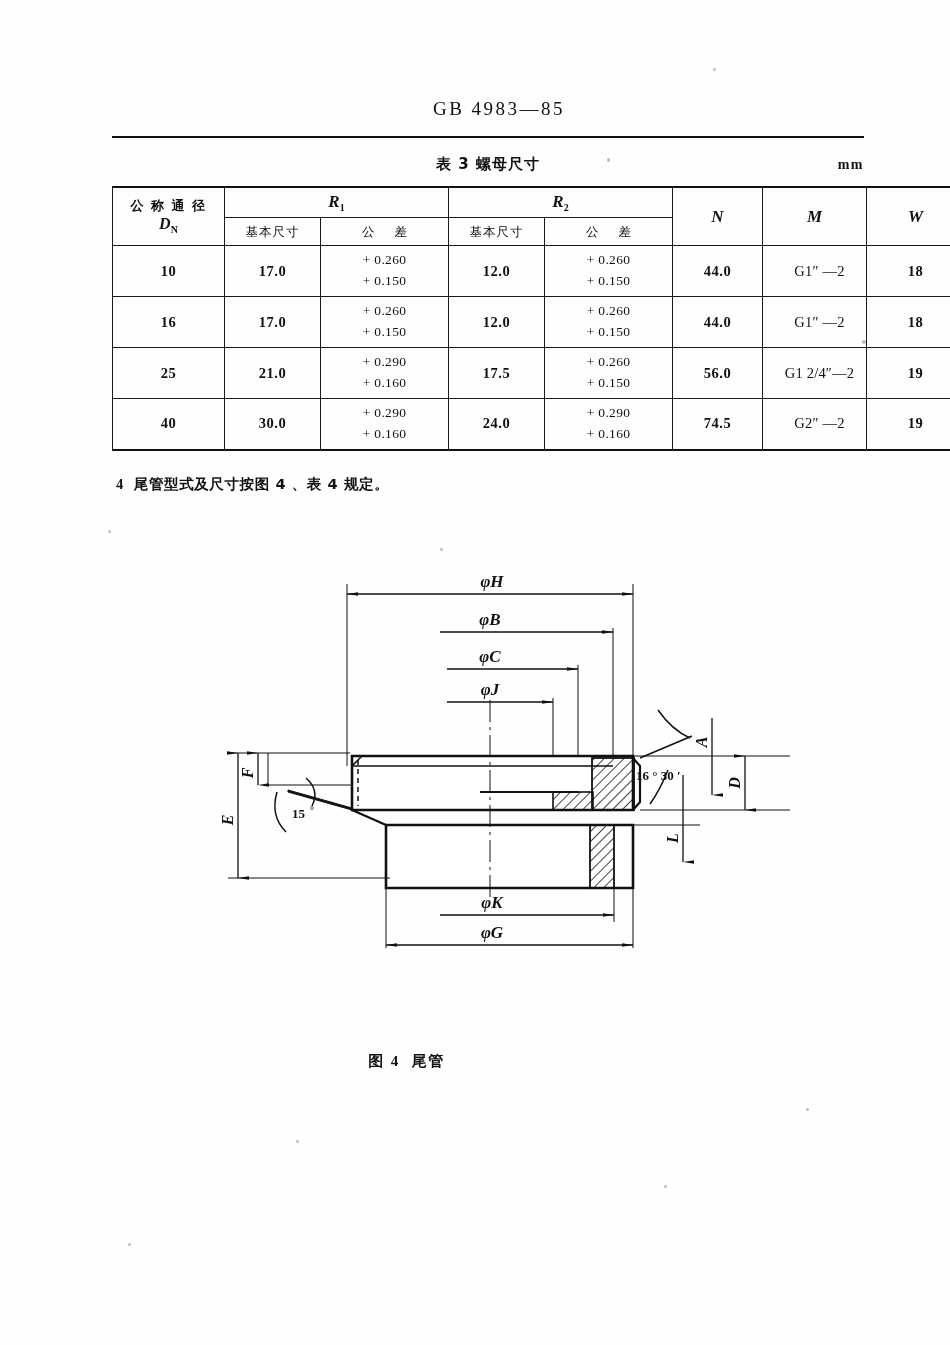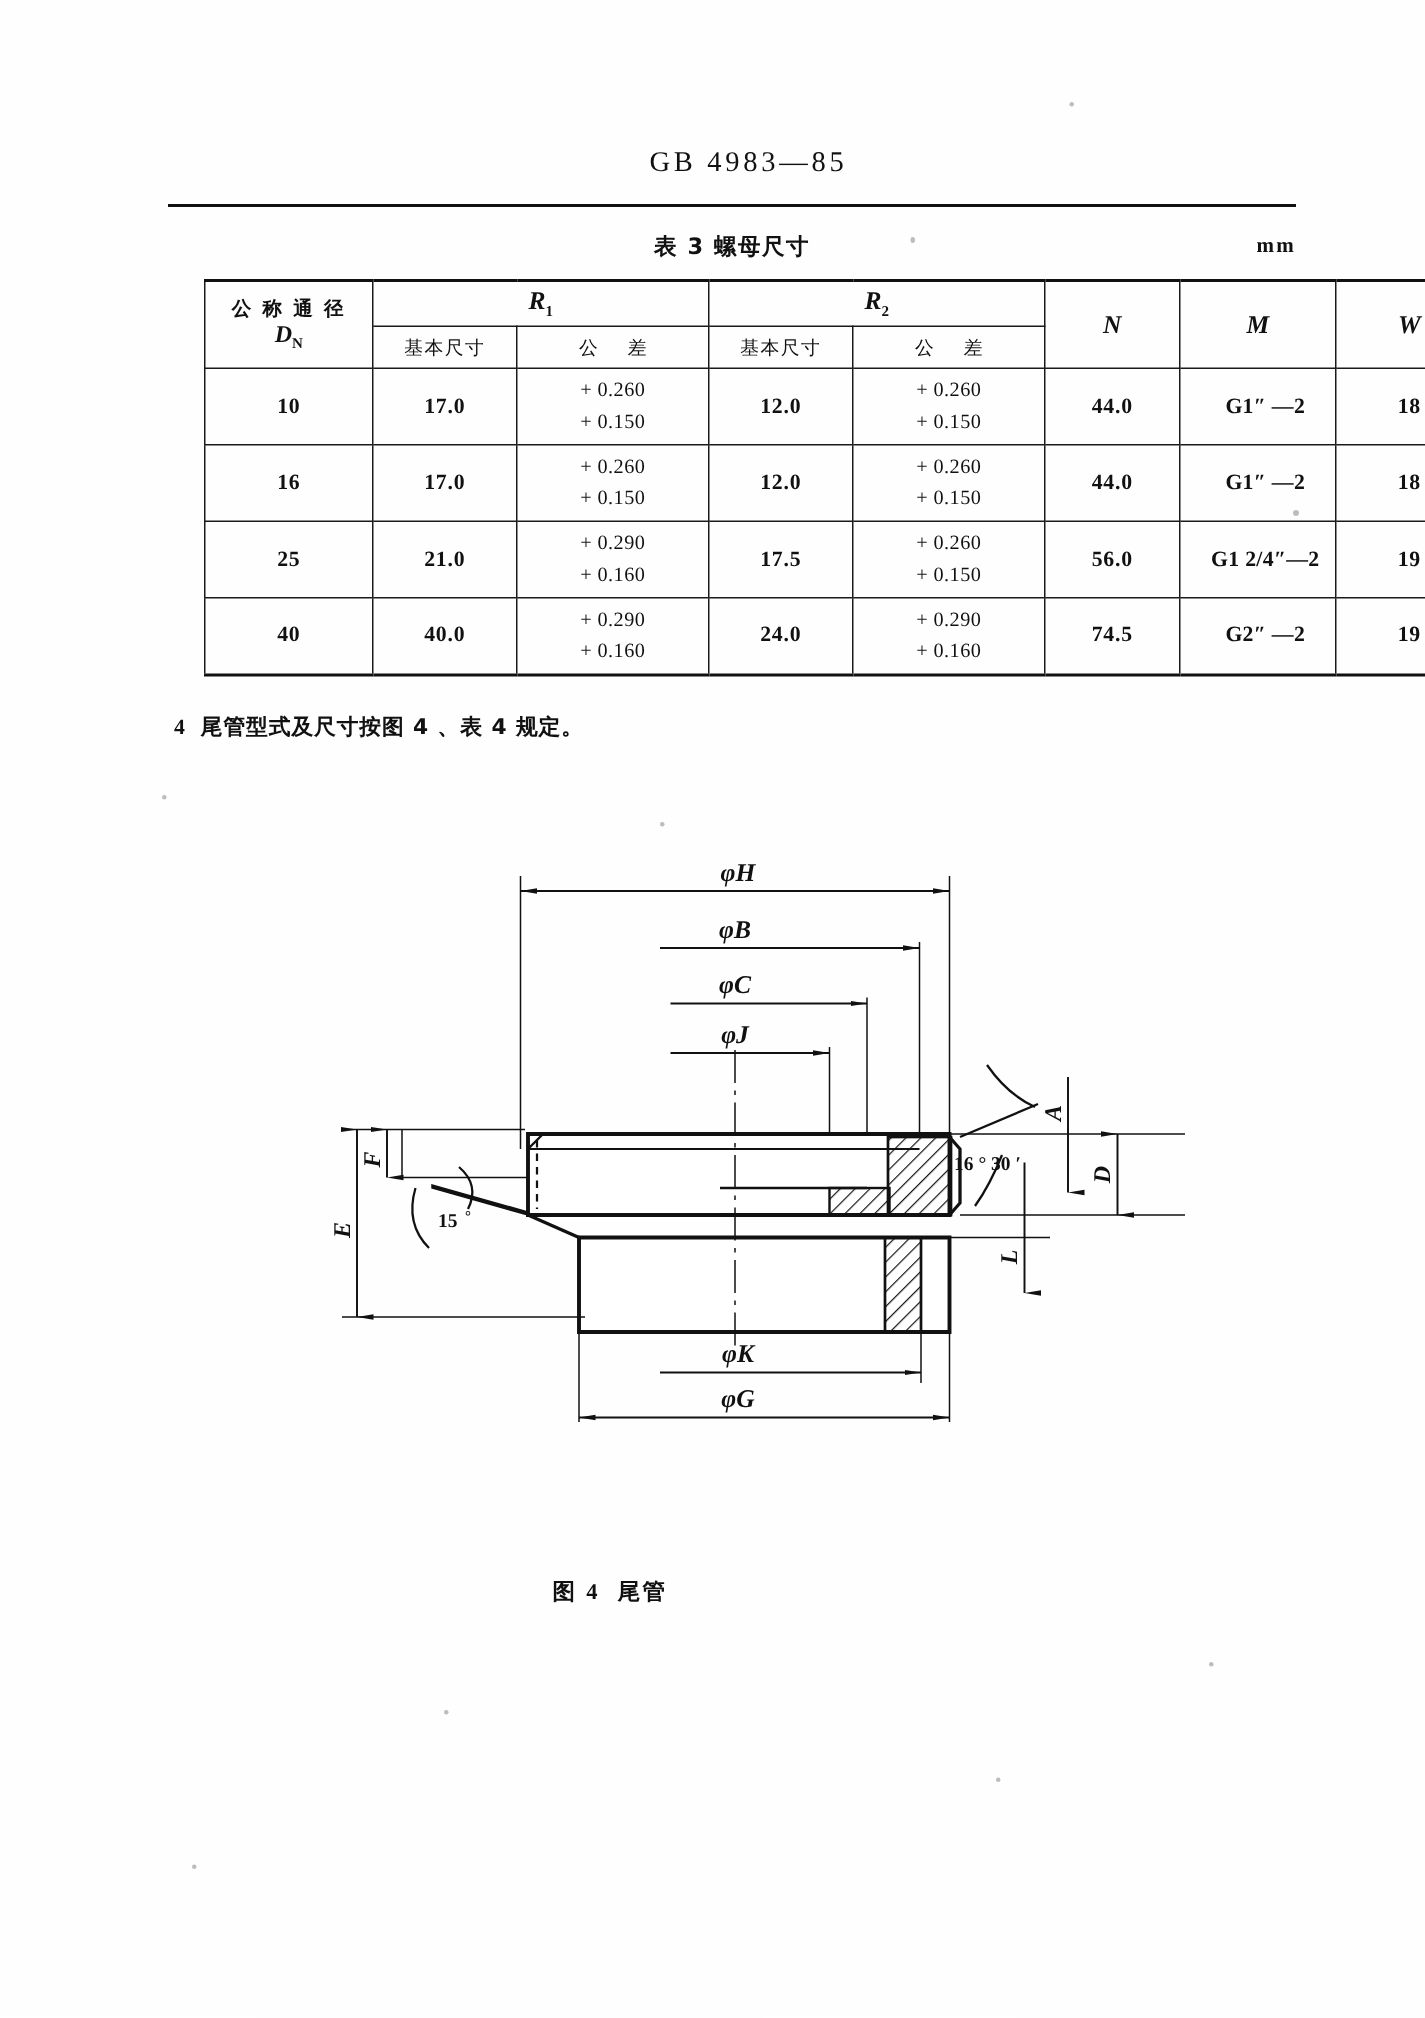--- a/index.html
+++ b/index.html
@@ -74,21 +74,20 @@
     letter-spacing: 1.5px;
     color: #111;
   }
 
   
   .tbl-wrap {
     position: absolute;
     top: 186px;
     left: 112px;
     width: 752px;
-    margin-left: 24px;
   }
   table.dim {
     border-collapse: collapse;
     width: 752px;
     table-layout: fixed;
   }
   table.dim td, table.dim th {
     border: 1px solid #1a1a1a;
     text-align: center;
     vertical-align: middle;
@@ -144,21 +143,21 @@
     letter-spacing: 0.5px;
   }
   .cell-tol {
     font-size: 13.5px;
     font-weight: normal;
     line-height: 1.55;
     letter-spacing: 0.3px;
   }
   .cell-m {
     font-size: 14.5px;
-    font-weight: bold;
+    font-weight: normal;
     text-align: right;
     padding-left: 10px !important;
     letter-spacing: 0.2px;
   }
   .row-h { height: 51px; }
   .hdr-r1 { height: 29px; }
   .hdr-sub { height: 27px; }
   .hdr-dncell { height: 56px; }
 
   
@@ -312,21 +311,21 @@
           <td class="cell-tol">
             <div>+ 0.260</div>
             <div>+ 0.150</div>
           </td>
           <td class="cell-num">56.0</td>
           <td class="cell-m">G1 2/4″—2</td>
           <td class="cell-num">19</td>
         </tr>
         <tr class="row-h tbl-bottom">
           <td class="cell-num">40</td>
-          <td class="cell-num">40.0</td>
+          <td class="cell-num">30.0</td>
           <td class="cell-tol">
             <div>+ 0.290</div>
             <div>+ 0.160</div>
           </td>
           <td class="cell-num">24.0</td>
           <td class="cell-tol">
             <div>+ 0.290</div>
             <div>+ 0.160</div>
           </td>
           <td class="cell-num">74.5</td>

